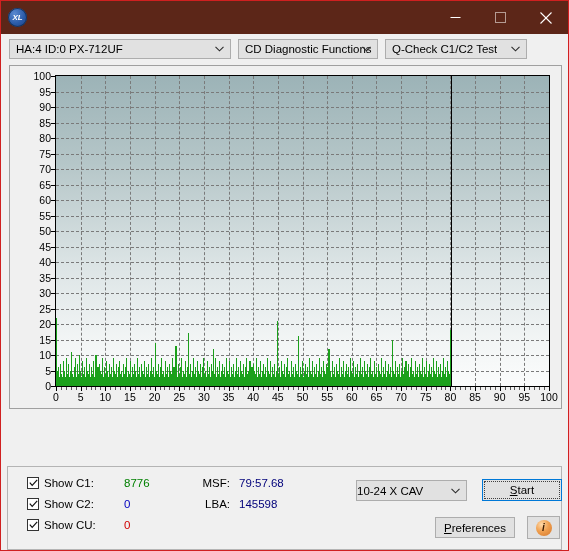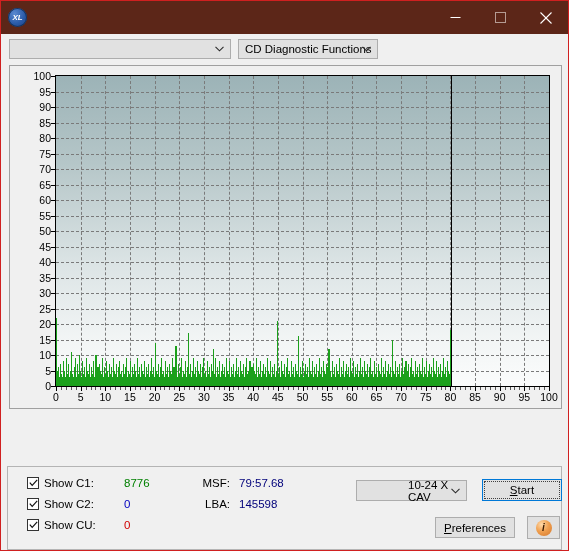--- a/index.html
+++ b/index.html
@@ -139,21 +139,21 @@
   .chkval{font-weight:normal;padding-left:18px;}
   .mlabel{
     position:absolute;font-size:11.5px;color:#000;text-align:right;width:40px;
   }
   .mval{position:absolute;font-size:11.5px;color:#00007a;}
   .speedcombo{
     position:absolute;left:348px;top:13px;width:111px;height:21px;
     background:#e1e1e1;border:1px solid #adadad;box-sizing:border-box;
     display:flex;align-items:center;font-size:11.5px;color:#000;
   }
-  .speedcombo .cbtext{padding-left:6px;margin-left:45px;}
+  .speedcombo .cbtext{padding-left:0;}
   .speedcombo .chev{position:absolute;right:6px;top:0;bottom:0;display:flex;align-items:center;}
   .startbtn{
     position:absolute;left:474px;top:12px;width:80px;height:22px;
     background:#e1e1e1;border:1px solid #0078d7;box-sizing:border-box;
     display:flex;align-items:center;justify-content:center;
     font-size:11.5px;color:#000;
   }
   .startbtn .inner{
     position:absolute;inset:1px;border:1px dotted #404040;
     display:flex;align-items:center;justify-content:center;
@@ -209,28 +209,37 @@
             <line x1="0.5" y1="0.5" x2="11.5" y2="11.5" stroke="#fff" stroke-width="1.1"></line>
             <line x1="11.5" y1="0.5" x2="0.5" y2="11.5" stroke="#fff" stroke-width="1.1"></line>
           </svg>
       </div>
     </div>
   </div>
 
 
   <div class="toolbar">
     <div class="combo combo-drive">
+      <span class="cbtext">HA:4 ID:0  PX-712UF</span>
       <span class="chev">
         <svg width="9" height="6" viewBox="0 0 9 6">
             <path d="M0.5 0.8 L4.5 4.8 L8.5 0.8" fill="none" stroke="#2b2b2b" stroke-width="1.1"></path>
           </svg>
       </span>
     </div>
     <div class="combo combo-func">
       <span class="cbtext">CD Diagnostic Functions</span>
+      <span class="chev">
+        <svg width="9" height="6" viewBox="0 0 9 6">
+            <path d="M0.5 0.8 L4.5 4.8 L8.5 0.8" fill="none" stroke="#2b2b2b" stroke-width="1.1"></path>
+          </svg>
+      </span>
+    </div>
+    <div class="combo combo-test">
+      <span class="cbtext">Q-Check C1/C2 Test</span>
       <span class="chev">
         <svg width="9" height="6" viewBox="0 0 9 6">
             <path d="M0.5 0.8 L4.5 4.8 L8.5 0.8" fill="none" stroke="#2b2b2b" stroke-width="1.1"></path>
           </svg>
       </span>
     </div>
   </div>
 
   <div class="chartpanel">
     <div class="chart-outer">

